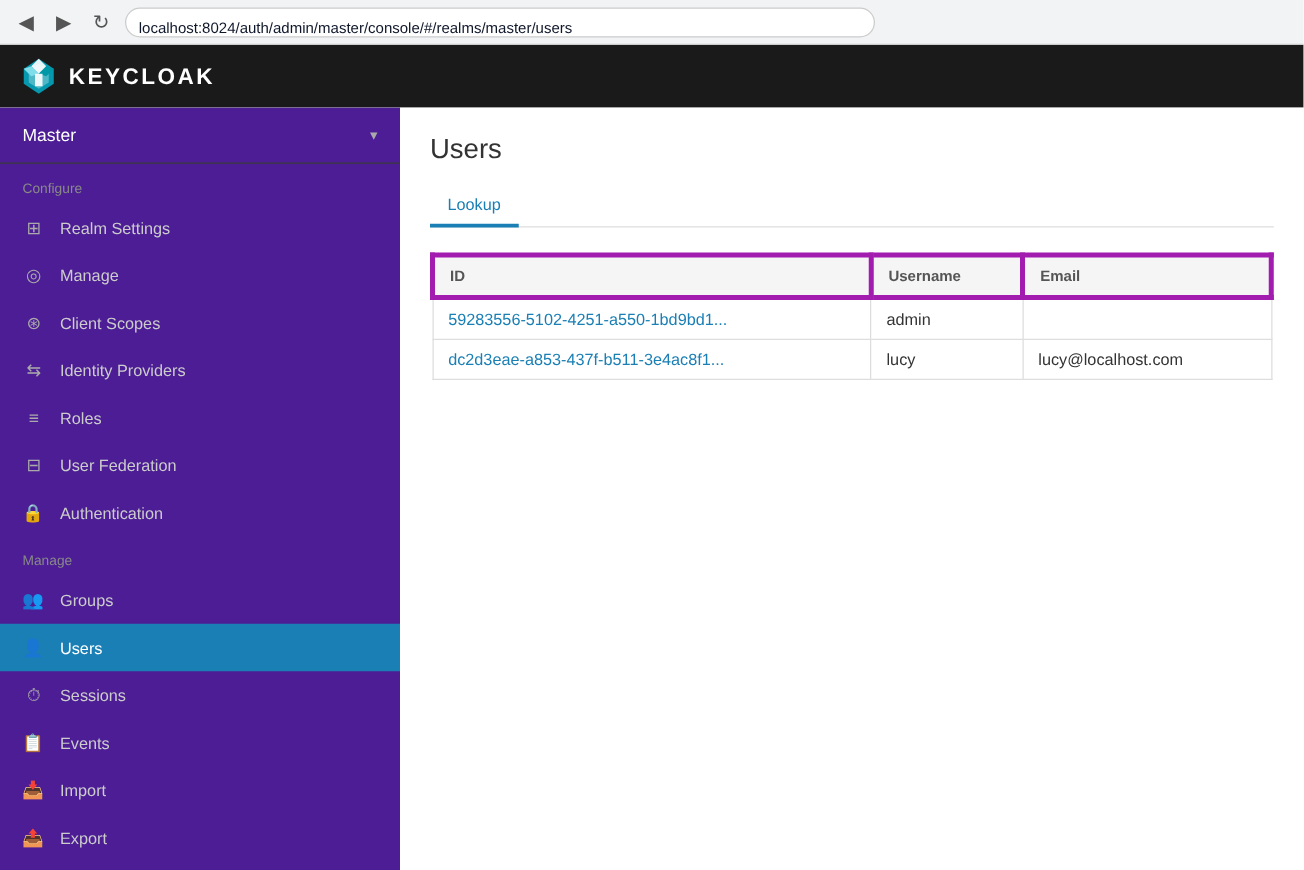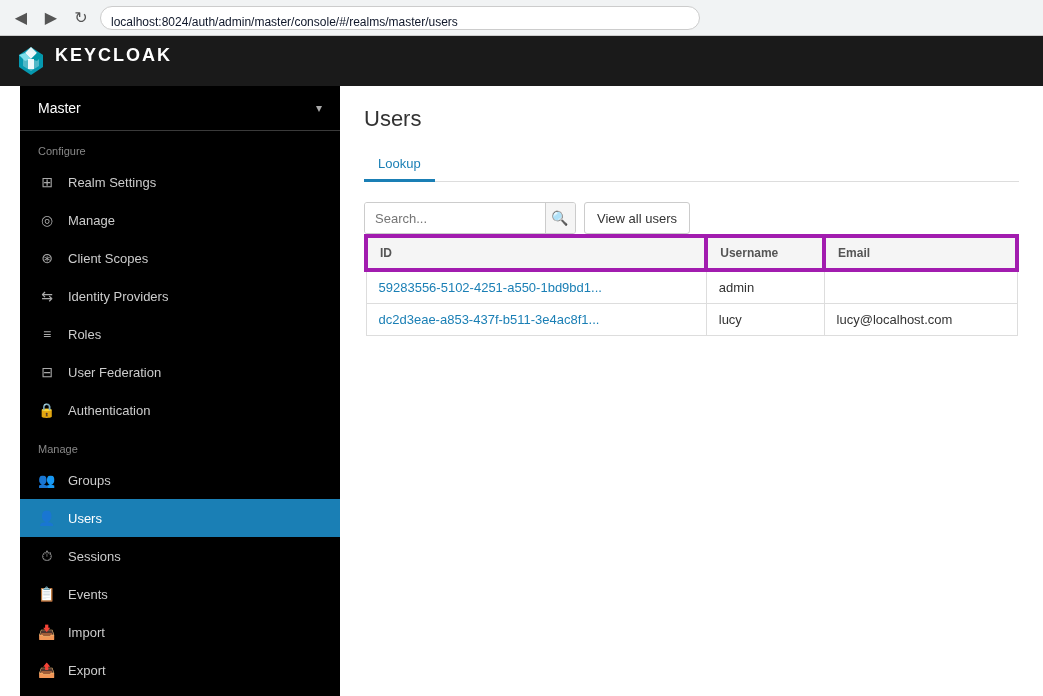--- a/index.html
+++ b/index.html
@@ -51,21 +51,21 @@
     .top-bar {
       background: #1a1a1a;
       height: 50px;
       display: flex;
       align-items: center;
       padding: 0 15px;
       flex-shrink: 0;
     }
     .logo {
       display: flex;
-      align-items: flex-start;
+      align-items: center;
       gap: 8px;
     }
     .logo-icon {
       width: 32px;
       height: 32px;
     }
     .logo-text {
       color: #fff;
       font-size: 18px;
       font-weight: bold;
@@ -75,27 +75,26 @@
     
     .main-area {
       display: flex;
       flex: 1;
       overflow: hidden;
     }
 
     
     .sidebar {
       width: 320px;
-      background: #000000;
+      background: #4c1d95;
       color: #ccc;
       flex-shrink: 0;
       overflow-y: auto;
       display: flex;
       flex-direction: column;
-      margin-left: 20px;
     }
 
     .realm-selector {
       display: flex;
       align-items: center;
       justify-content: space-between;
       padding: 14px 18px;
       border-bottom: 1px solid #3a3a3a;
       cursor: pointer;
     }
@@ -359,29 +358,20 @@
       </div>
     </div>
 
     <div class="content">
       <h1 class="page-title">Users</h1>
 
       <div class="tabs">
         <a class="tab">Lookup</a>
       </div>
 
-      <div class="search-row">
-        <div class="search-input-wrapper">
-          <input type="text" class="search-input" placeholder="Search..." style="">
-          <button class="search-btn">
-            <span>🔍</span>
-          </button>
-        </div>
-        <button class="view-all-btn">View all users</button>
-      </div>
 
       <table class="users-table">
         <thead>
           <tr>
             <th>ID</th>
             <th>Username</th>
             <th>Email</th>
           </tr>
         </thead>
         <tbody>

